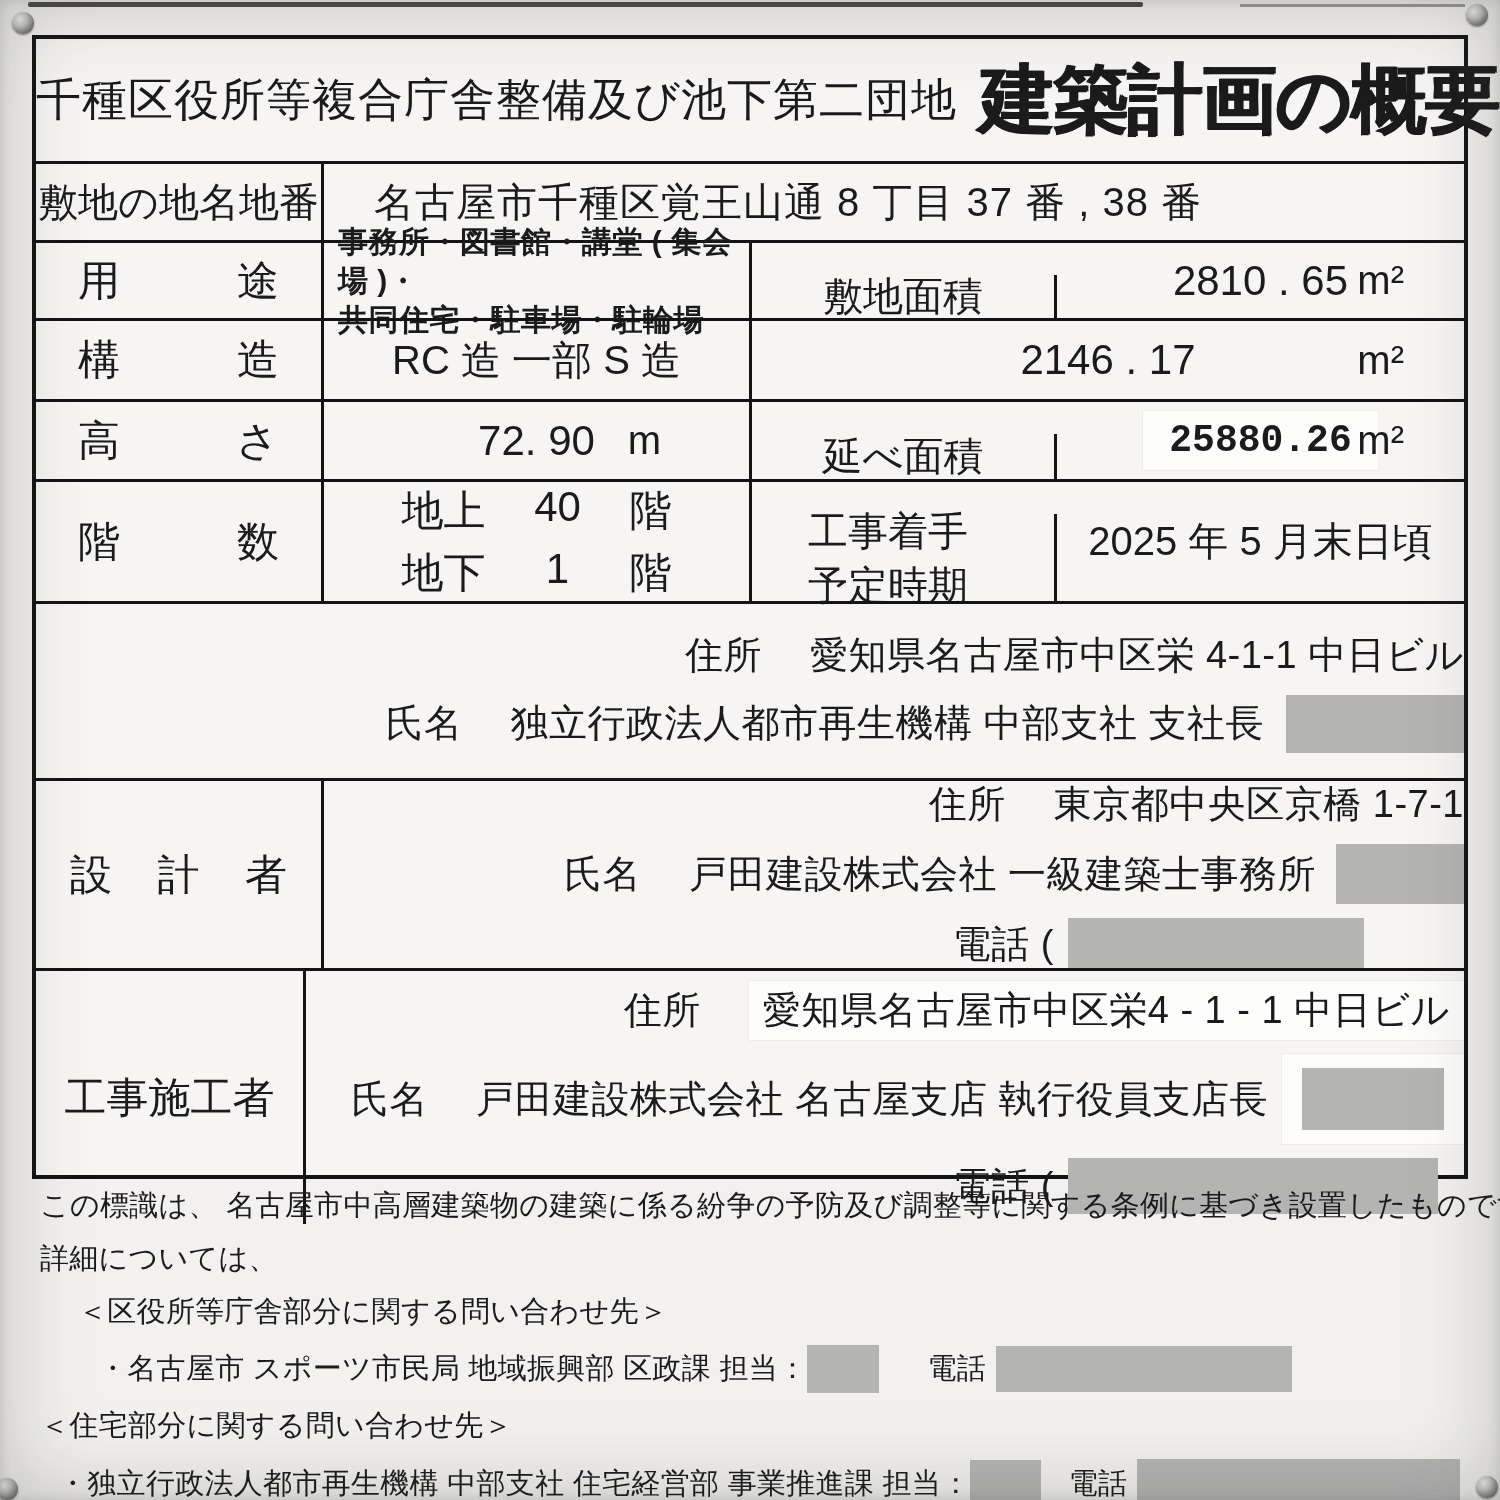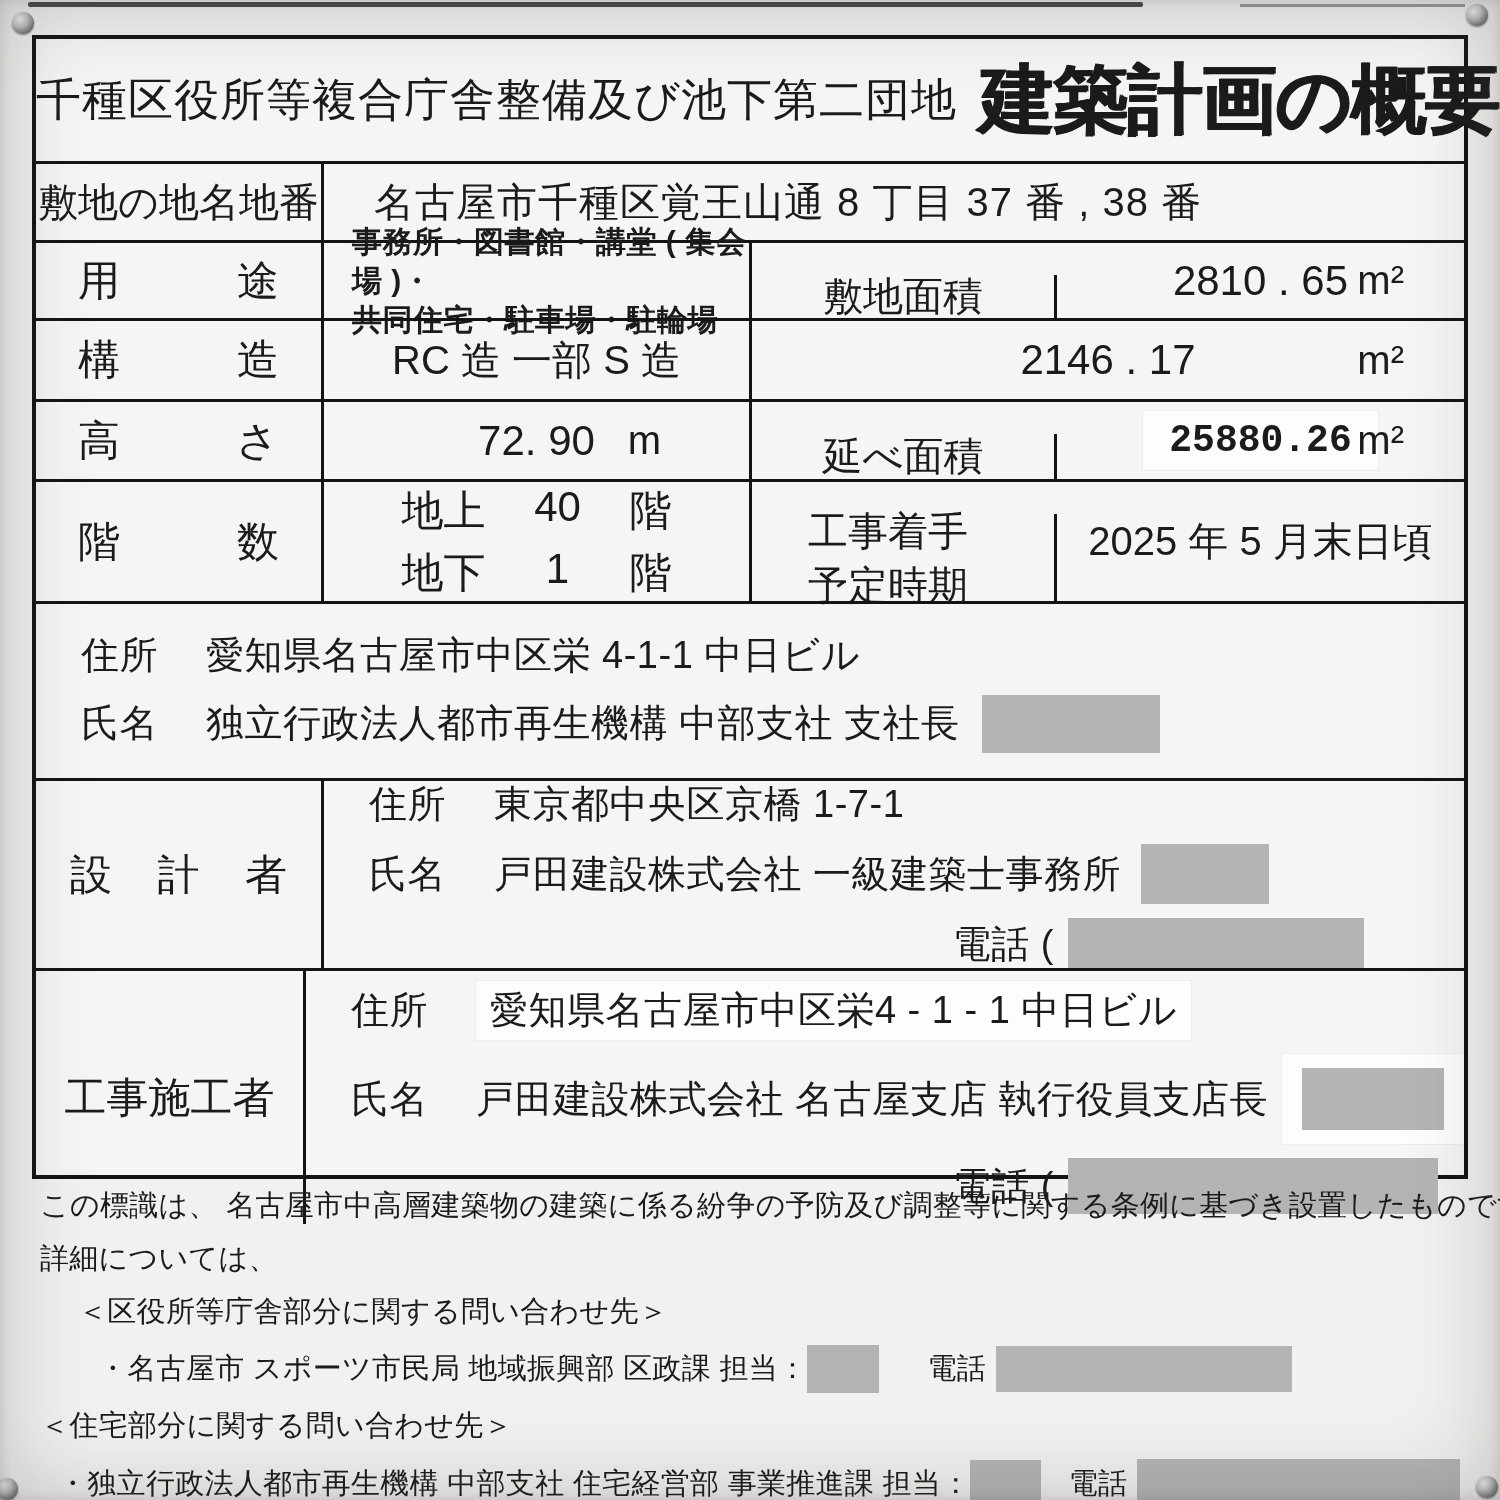--- a/index.html
+++ b/index.html
@@ -48,29 +48,29 @@
   .r-site{height:79px;}
   .r-use{height:78px;}
   .r-struct{height:81px;}
   .r-height{height:80px;}
   .r-floors{height:122px;}
   .r-owner{height:177px;}
   .r-designer{height:190px;}
   .r-contractor{flex:1 1 auto;}
 
   .addr-val{font-size:40px;padding-left:50px;letter-spacing:1px;}
-  .use-val{font-size:30px;font-weight:bold;line-height:1.3;padding-left:28px;letter-spacing:.5px;}
+  .use-val{font-size:30px;font-weight:bold;line-height:1.3;padding-left:14px;letter-spacing:.5px;}
   .floors-block{width:270px;display:flex;flex-direction:column;gap:6px;font-size:42px;}
   .floors-line{display:flex;justify-content:space-between;}
   .start-label{font-size:40px;line-height:1.35;text-align:left;}
   .mono-num{font-family:"Liberation Mono","DejaVu Sans Mono",monospace;font-size:38px;font-weight:bold;}
   .patch{background:#fdfdfc;padding:8px 26px;box-shadow:0 0 0 1px rgba(0,0,0,.03);}
 
   .person-content{flex:1;display:flex;flex-direction:column;justify-content:center;gap:14px;padding:10px 0;}
-  .pline{display:flex;align-items:center;font-size:38px;letter-spacing:.5px;white-space:nowrap;}
+  .pline{display:flex;align-items:center;font-size:38px;letter-spacing:.5px;white-space:nowrap;justify-content:flex-end;}
   .pkey{width:125px;margin-left:45px;flex:0 0 auto;}
   .redact{display:inline-block;background:#b4b4b3;vertical-align:middle;}
   .phone-line{justify-content:flex-end;}
 
   
   .footer{position:absolute;left:40px;top:1186px;width:1420px;font-size:29px;letter-spacing:.3px;}
   .fline{margin-bottom:13px;white-space:nowrap;display:flex;align-items:center;}
   .ind1{padding-left:18px;}
   .ind2{padding-left:38px;}
   .ind3{padding-left:58px;}

